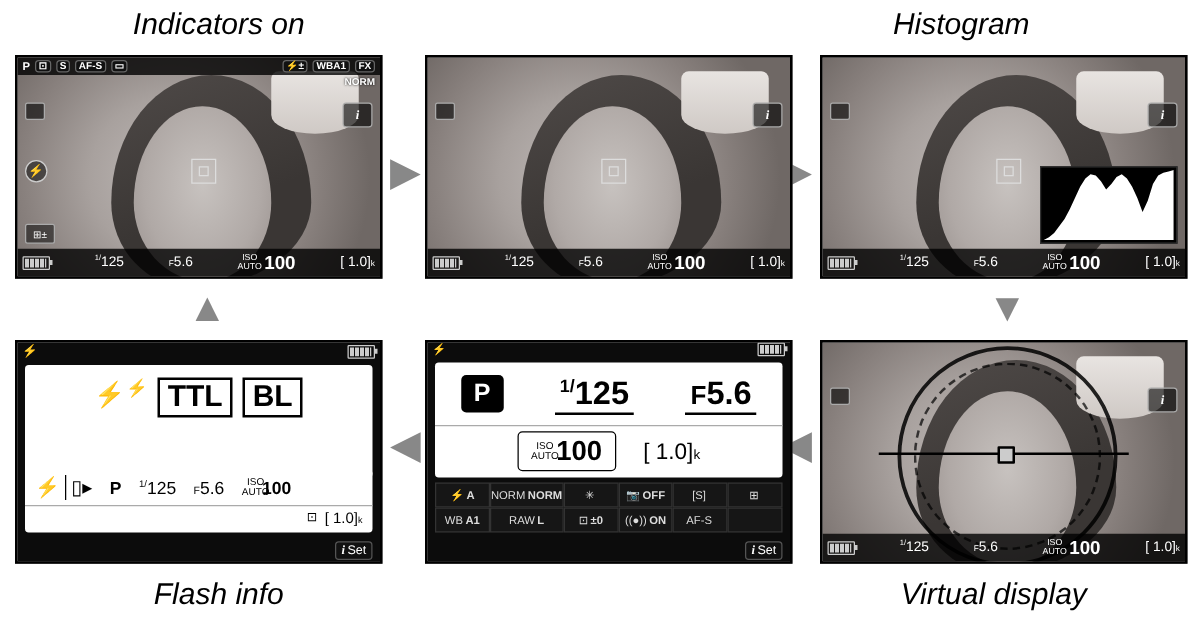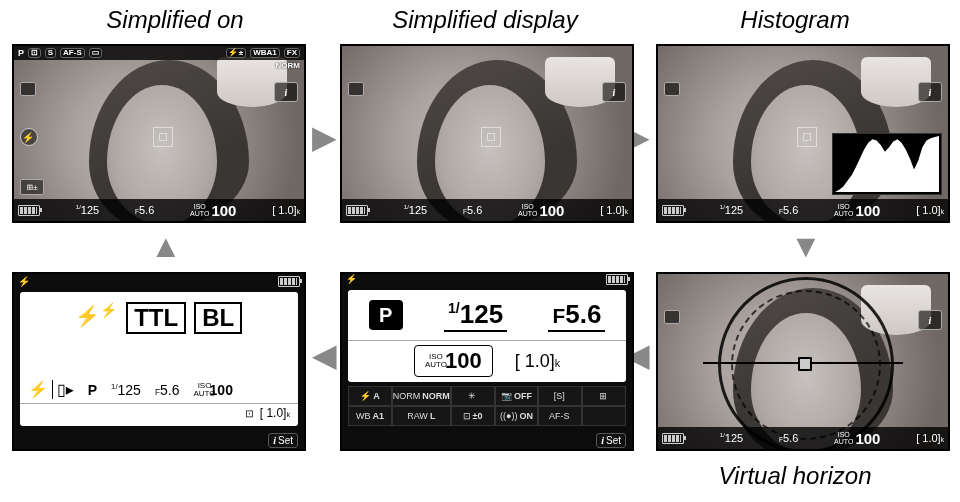--- a/index.html
+++ b/index.html
@@ -53,25 +53,25 @@
   .sub{font-size:.6em}
   .battery{width:20px;height:9px;border:1px solid #ccc;border-radius:1px;position:relative;display:inline-block}
   .battery::after{content:"";position:absolute;right:-3px;top:2px;width:2px;height:4px;background:#ccc}
   .battery i{position:absolute;left:1px;top:1px;bottom:1px;width:85%;background:repeating-linear-gradient(90deg,#ccc 0 3px,transparent 3px 4px)}
   .iso-pill{display:flex;flex-direction:column;align-items:center;font-size:7px;line-height:7px;margin-right:2px}
 </style>
 </head>
 <body>
 <div class="page">
 
-<div class="label" style="left:40px;top:6px;width:270px">Simplified on</div>
-<div class="label" style="left:350px;top:6px;width:270px">Simplified display</div>
-<div class="label" style="left:660px;top:6px;width:270px">Histogram</div>
-
-<div class="label" style="left:660px;top:462px;width:270px">Virtual horizon</div>
+<div class="label" style="left:40px;top:6px;width:270px">Indicators on</div>
+<div class="label" style="left:634px;top:6px;width:270px">Histogram</div>
+
+<div class="label" style="left:40px;top:462px;width:270px">Flash info</div>
+<div class="label" style="left:660px;top:462px;width:270px">Virtual display</div>
 
 <div class="arrow" style="left:312px;top:118px">▶</div>
 <div class="arrow" style="left:625px;top:118px">▶</div>
 <div class="arrow" style="left:790px;top:228px">▼</div>
 <div class="arrow" style="left:625px;top:336px">◀</div>
 <div class="arrow" style="left:312px;top:336px">◀</div>
 <div class="arrow" style="left:150px;top:228px">▲</div>
 
 <div class="panel" style="left:12px;top:44px">
   <div class="photo">

